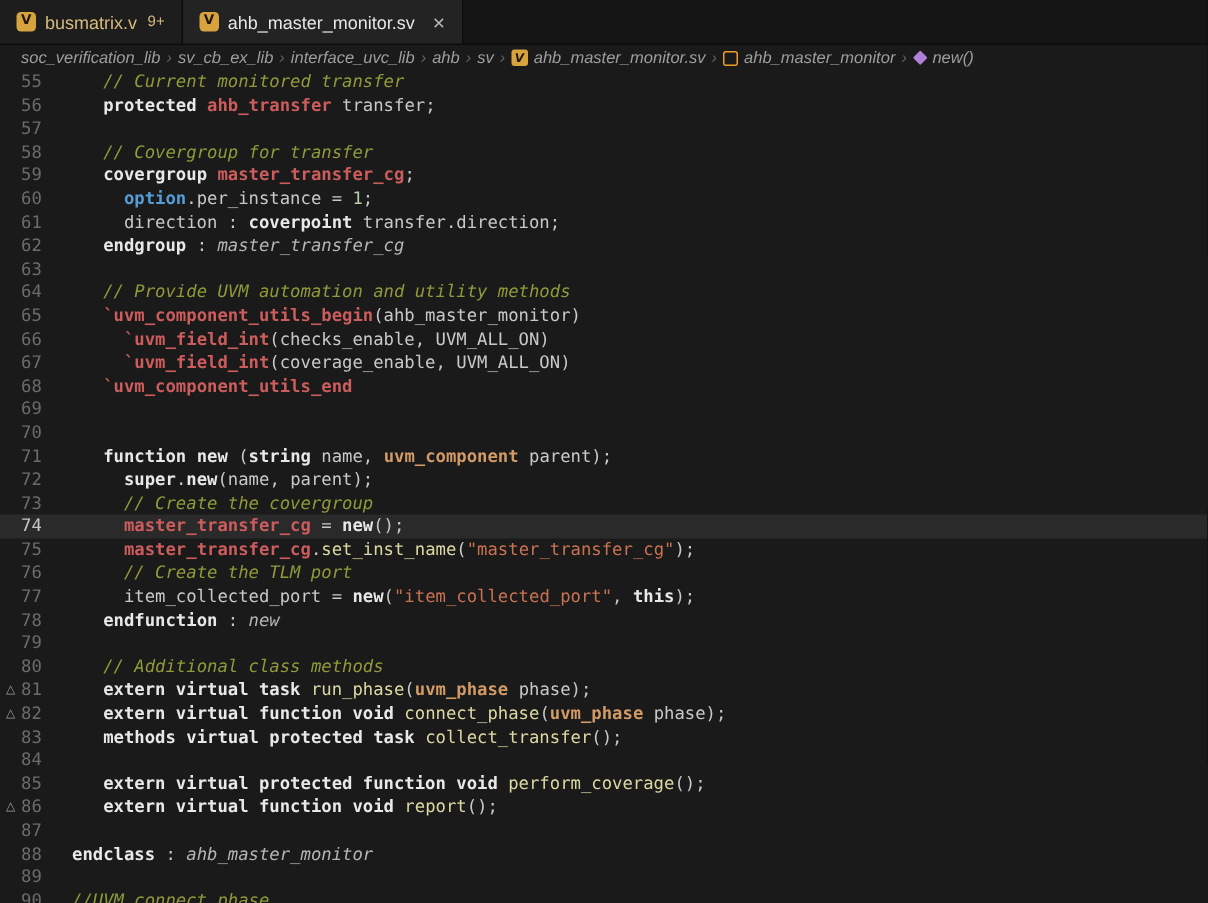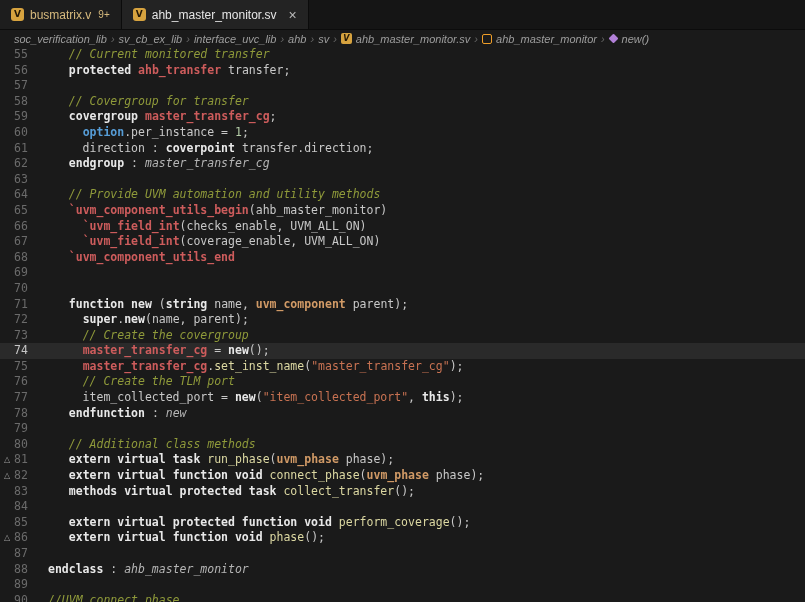--- a/index.html
+++ b/index.html
@@ -251,21 +251,21 @@
         <span class="num">84</span>
       </div>
       <div class="line">
         <span class="margin"></span>
         <span class="num">85</span>
         <span class="code"><span class="p">   </span><span class="k">extern virtual protected function void </span><span class="f">perform_coverage</span><span class="p">();</span></span>
       </div>
       <div class="line">
         <span class="margin">△</span>
         <span class="num">86</span>
-        <span class="code"><span class="p">   </span><span class="k">extern virtual function void </span><span class="f">phase</span><span class="p">();</span></span>
+        <span class="code"><span class="p">   </span><span class="k">extern virtual function void </span><span class="f">report</span><span class="p">();</span></span>
       </div>
       <div class="line">
         <span class="margin"></span>
         <span class="num">87</span>
         <span class="code"></span>
       </div>
       <div class="line">
         <span class="margin"></span>
         <span class="num">88</span>
         <span class="code"><span class="k">endclass</span><span class="p"> : </span><span class="lb">ahb_master_monitor</span></span>

